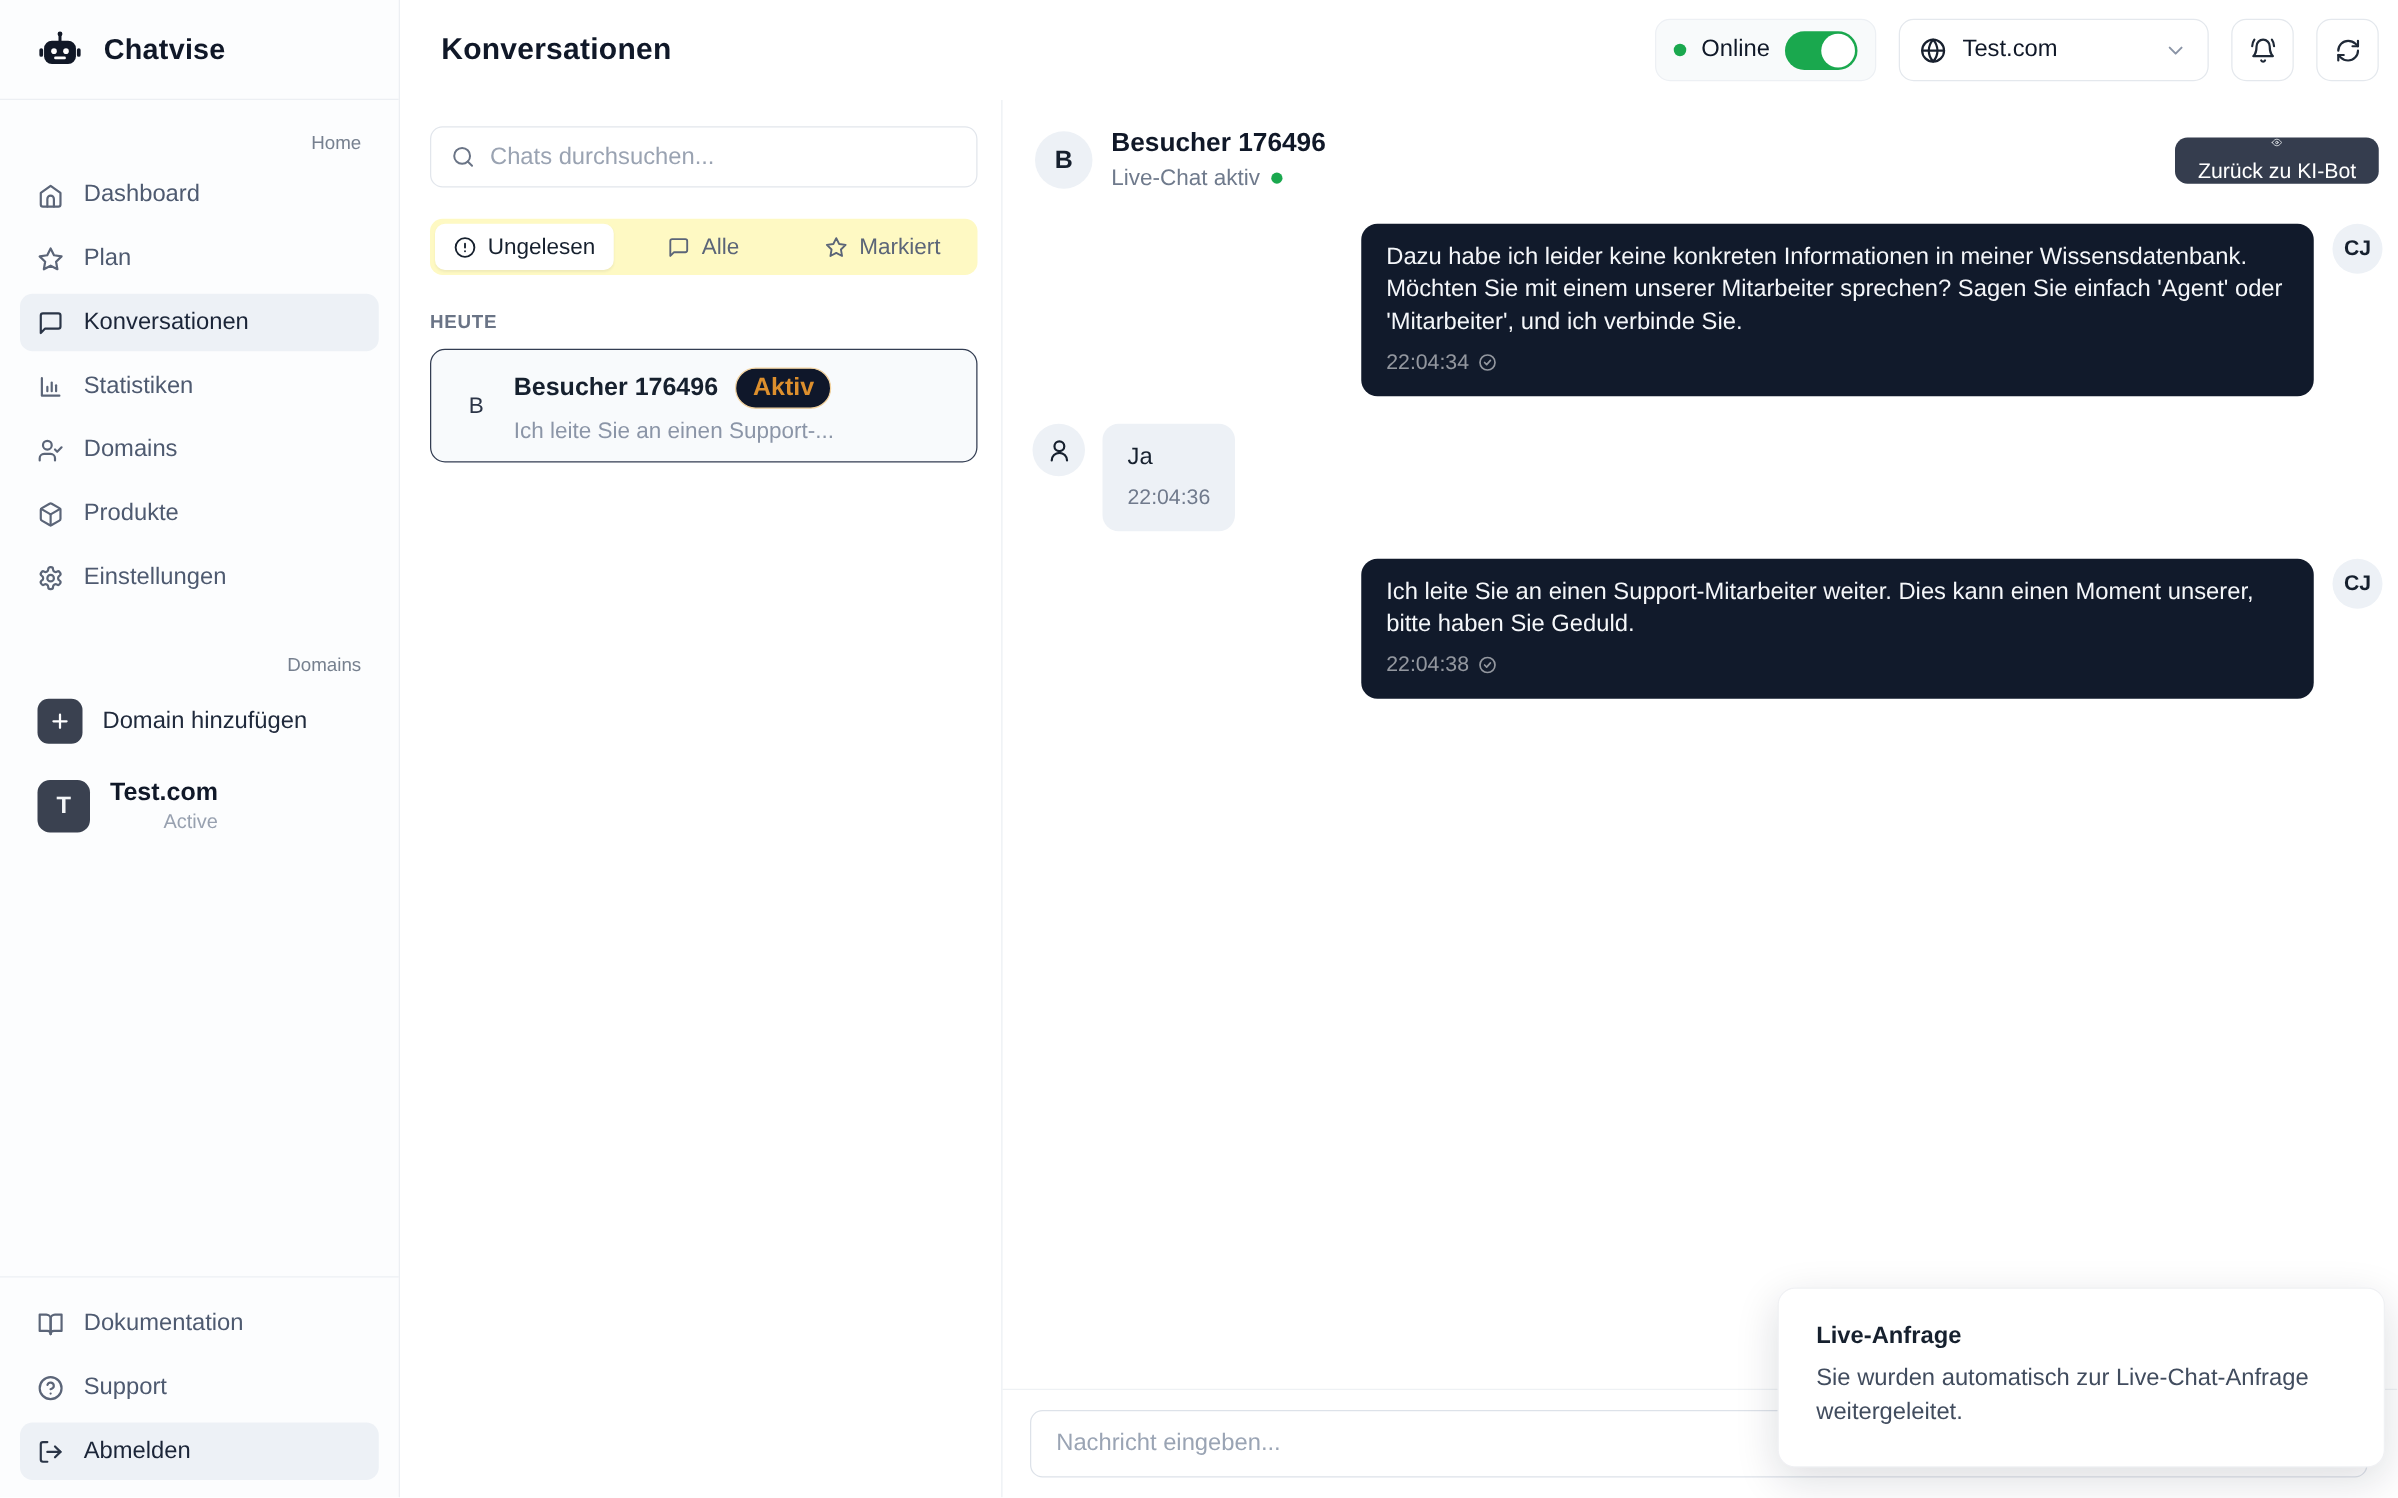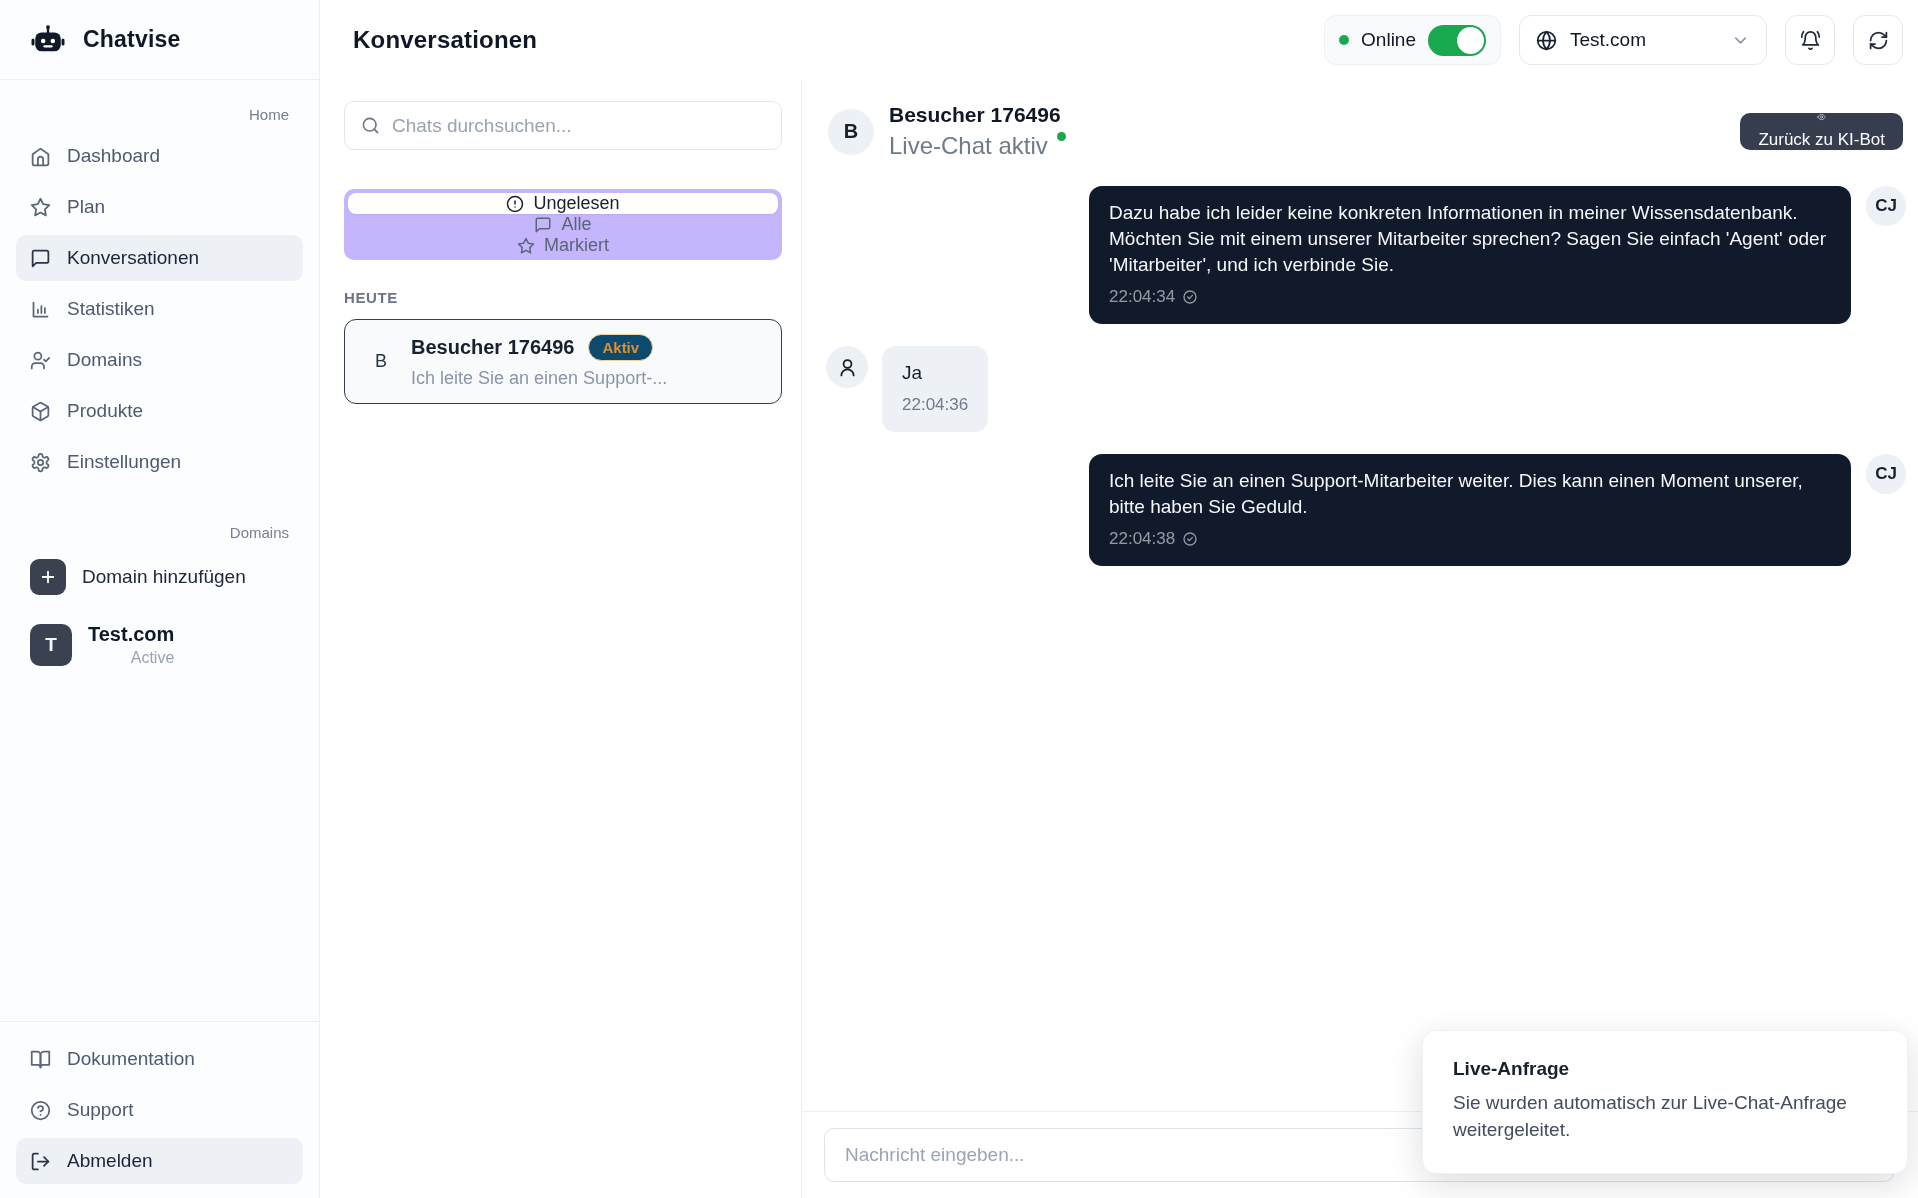--- a/index.html
+++ b/index.html
@@ -61,51 +61,51 @@
 
   
   .chat-list { width:482px; min-width:482px; border-right:1px solid #eceff3;
     padding:21px 19px 0 24px; display:flex; flex-direction:column; }
   .search-box { height:49px; border:1px solid #e2e6ec; border-radius:10px;
     display:flex; align-items:center; gap:12px; padding:0 16px; background:#fff; }
   .search-box svg { width:19px; height:19px; stroke:#6a7486; }
   .search-box input { border:none; outline:none; font-size:19px; flex:1;
     font-family:"Liberation Sans", sans-serif; color:#101828; background:transparent; }
   .search-box input::placeholder { color:#9aa3b2; }
-  .tabs { margin-top:39px; background:#c4b5fd; border-radius:10px; padding:4px;
-    display:flex;flex-direction:column; }
+  .tabs { margin-top:25px; background:#fef9c3; border-radius:10px; padding:4px;
+    display:flex; }
   .tab { flex:1; height:37px; display:flex; align-items:center; justify-content:center;
     gap:9px; font-size:18px; color:#5b6578; border-radius:8px; cursor:pointer; }
   .tab svg { width:18px; height:18px; stroke:#5b6578; }
   .tab.active { background:#fff; color:#16202e; font-weight:500;
     box-shadow:0 1px 2px rgba(16,24,40,.06); }
   .tab.active svg { stroke:#16202e; }
   .group-label { margin-top:29px; font-size:15px; font-weight:700; color:#6a7486;
     letter-spacing:.6px; }
   .conv-card { margin-top:13px; border:1.5px solid #333d52; background:#f8fafc;
     border-radius:12px; padding:14px 16px; display:flex; align-items:center; gap:10px;
     cursor:pointer; }
   .conv-initial { width:40px; min-width:40px; text-align:center; font-size:18px;
     color:#2c3547; }
   .conv-title-row { display:flex; align-items:center; gap:14px; }
   .conv-name { font-size:20px; font-weight:700; color:#16202e; }
-  .badge { font-size:15px; font-weight:700; color:#dd8f2d; background:#0c4a6e;
+  .badge { font-size:20px; font-weight:700; color:#dd8f2d; background:#0f172a;
     border:1.5px solid #f3d3a0; border-radius:999px; padding:4px 13px; }
   .conv-preview { margin-top:7px; font-size:18px; color:#8b95a7; }
 
   
   .chat-area { flex:1; display:flex; flex-direction:column; min-width:0; }
   .chat-header { display:flex; align-items:center; padding:23px 15px 16px 26px; }
   .avatar { background:#edf1f6; border-radius:50%; display:flex; align-items:center;
     justify-content:center; color:#16202e; }
   .av-46 { width:46px; height:46px; font-size:20px; font-weight:600; }
   .chat-header-info { margin-left:15px; }
   .chat-header-name { font-size:21px; font-weight:700; }
-  .chat-header-status { margin-top:5px; font-size:24px; color:#6f7a8c;
-    display:flex; align-items:flex-start; gap:9px; }
+  .chat-header-status { margin-top:5px; font-size:18px; color:#6f7a8c;
+    display:flex; align-items:center; gap:9px; }
   .dot-sm { width:9px; height:9px; border-radius:50%; background:#1aa84e; }
   .back-btn { margin-left:auto; height:37px; background:#353d4e; color:#fff;
     border:none; border-radius:10px; display:flex; align-items:center; gap:9px;
     padding:0 18px; font-size:17px; font-weight:500; cursor:pointer;
     font-family:"Liberation Sans", sans-serif;flex-direction:column; }
   .back-btn svg { width:19px; height:19px; stroke:#e7eaee; }
 
   .messages { flex:1; overflow:hidden; padding:10px 12px 0 24px; }
   .msg-row { display:flex; align-items:flex-start; margin-bottom:22px; }
   .msg-row.right { justify-content:flex-end; }

